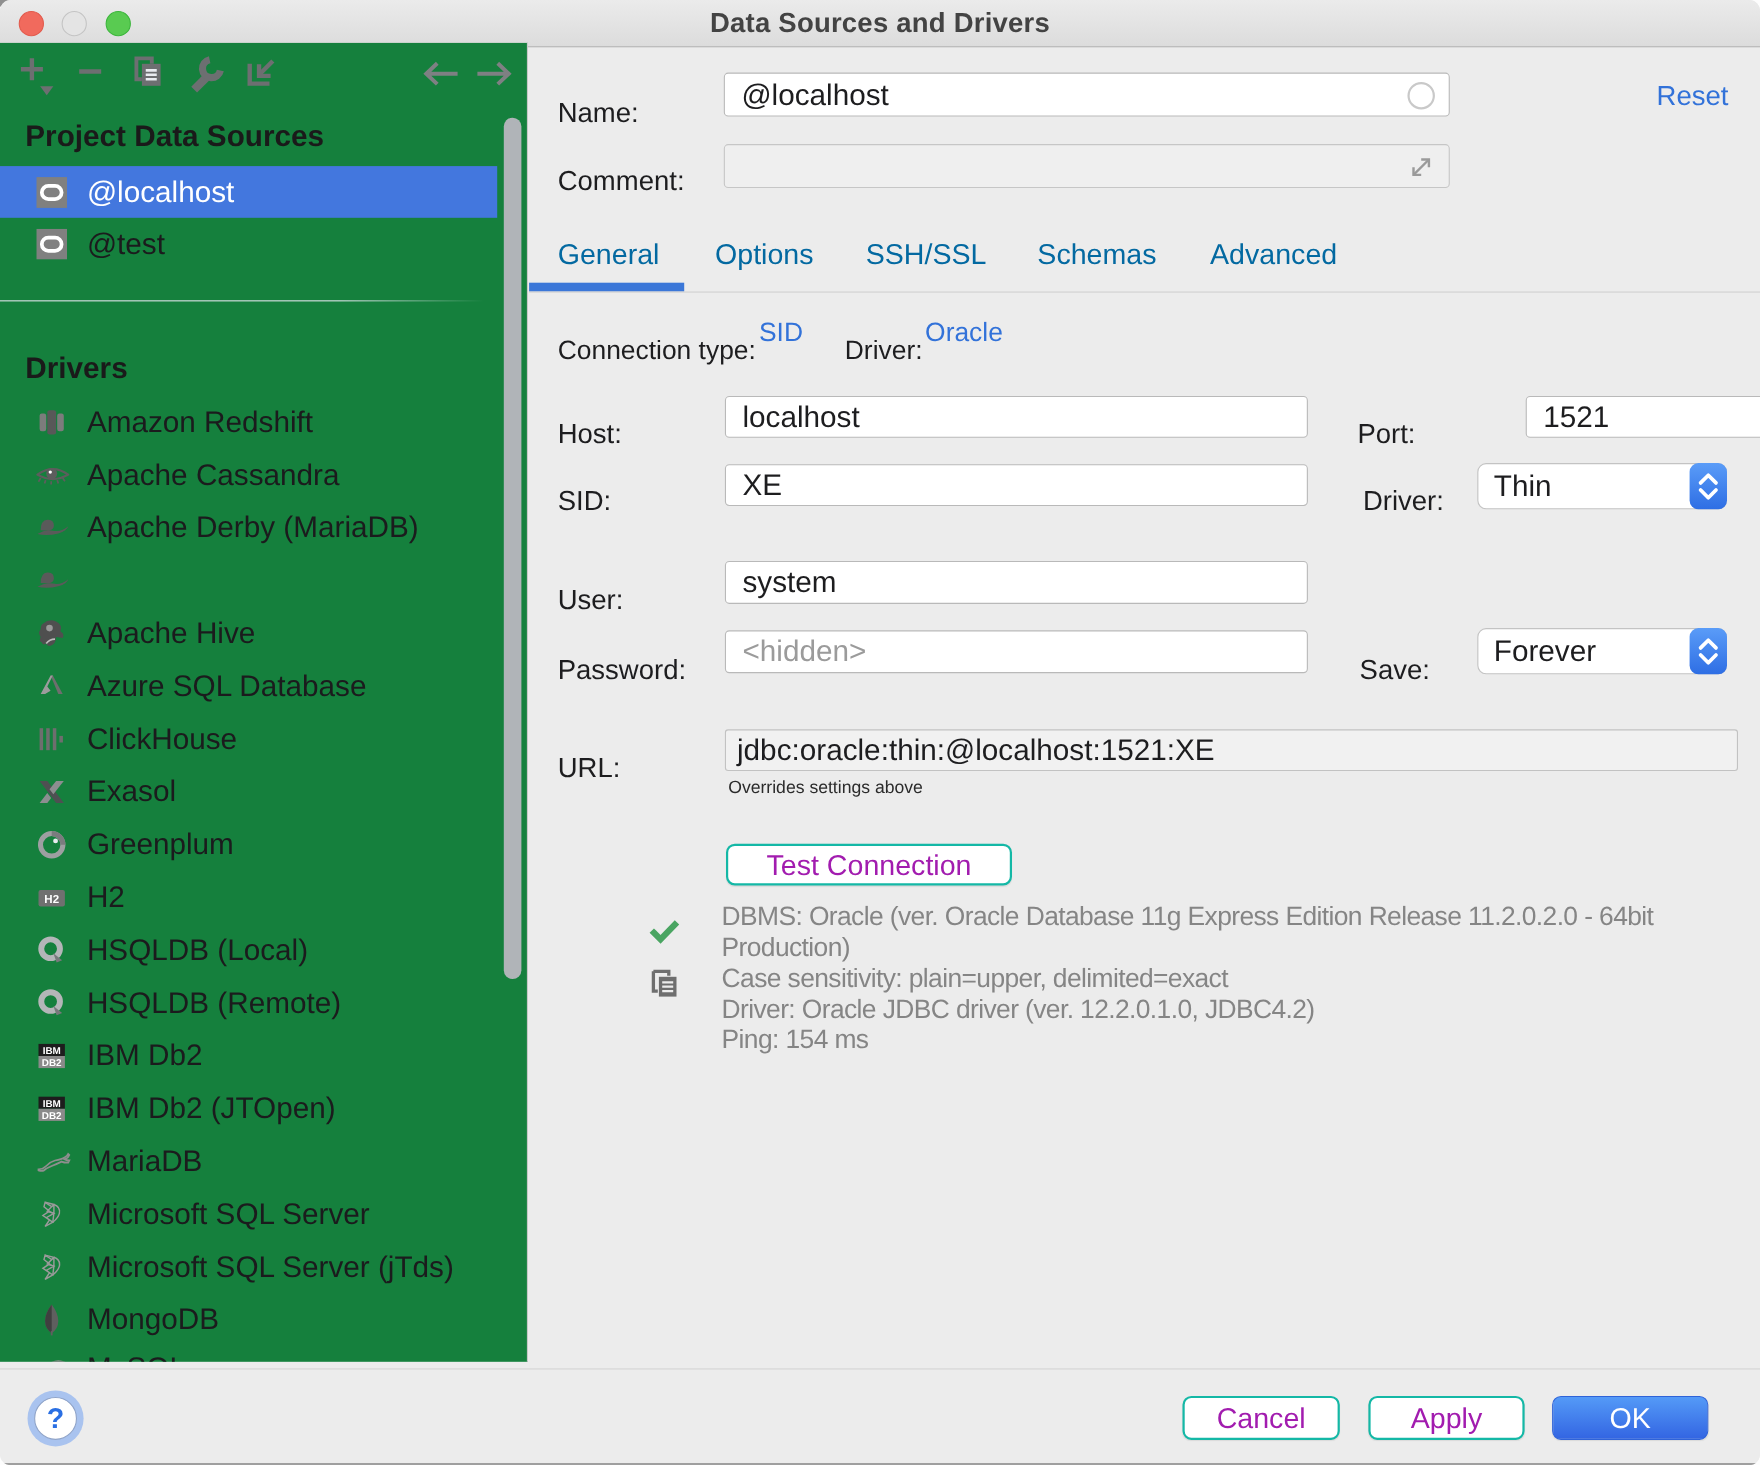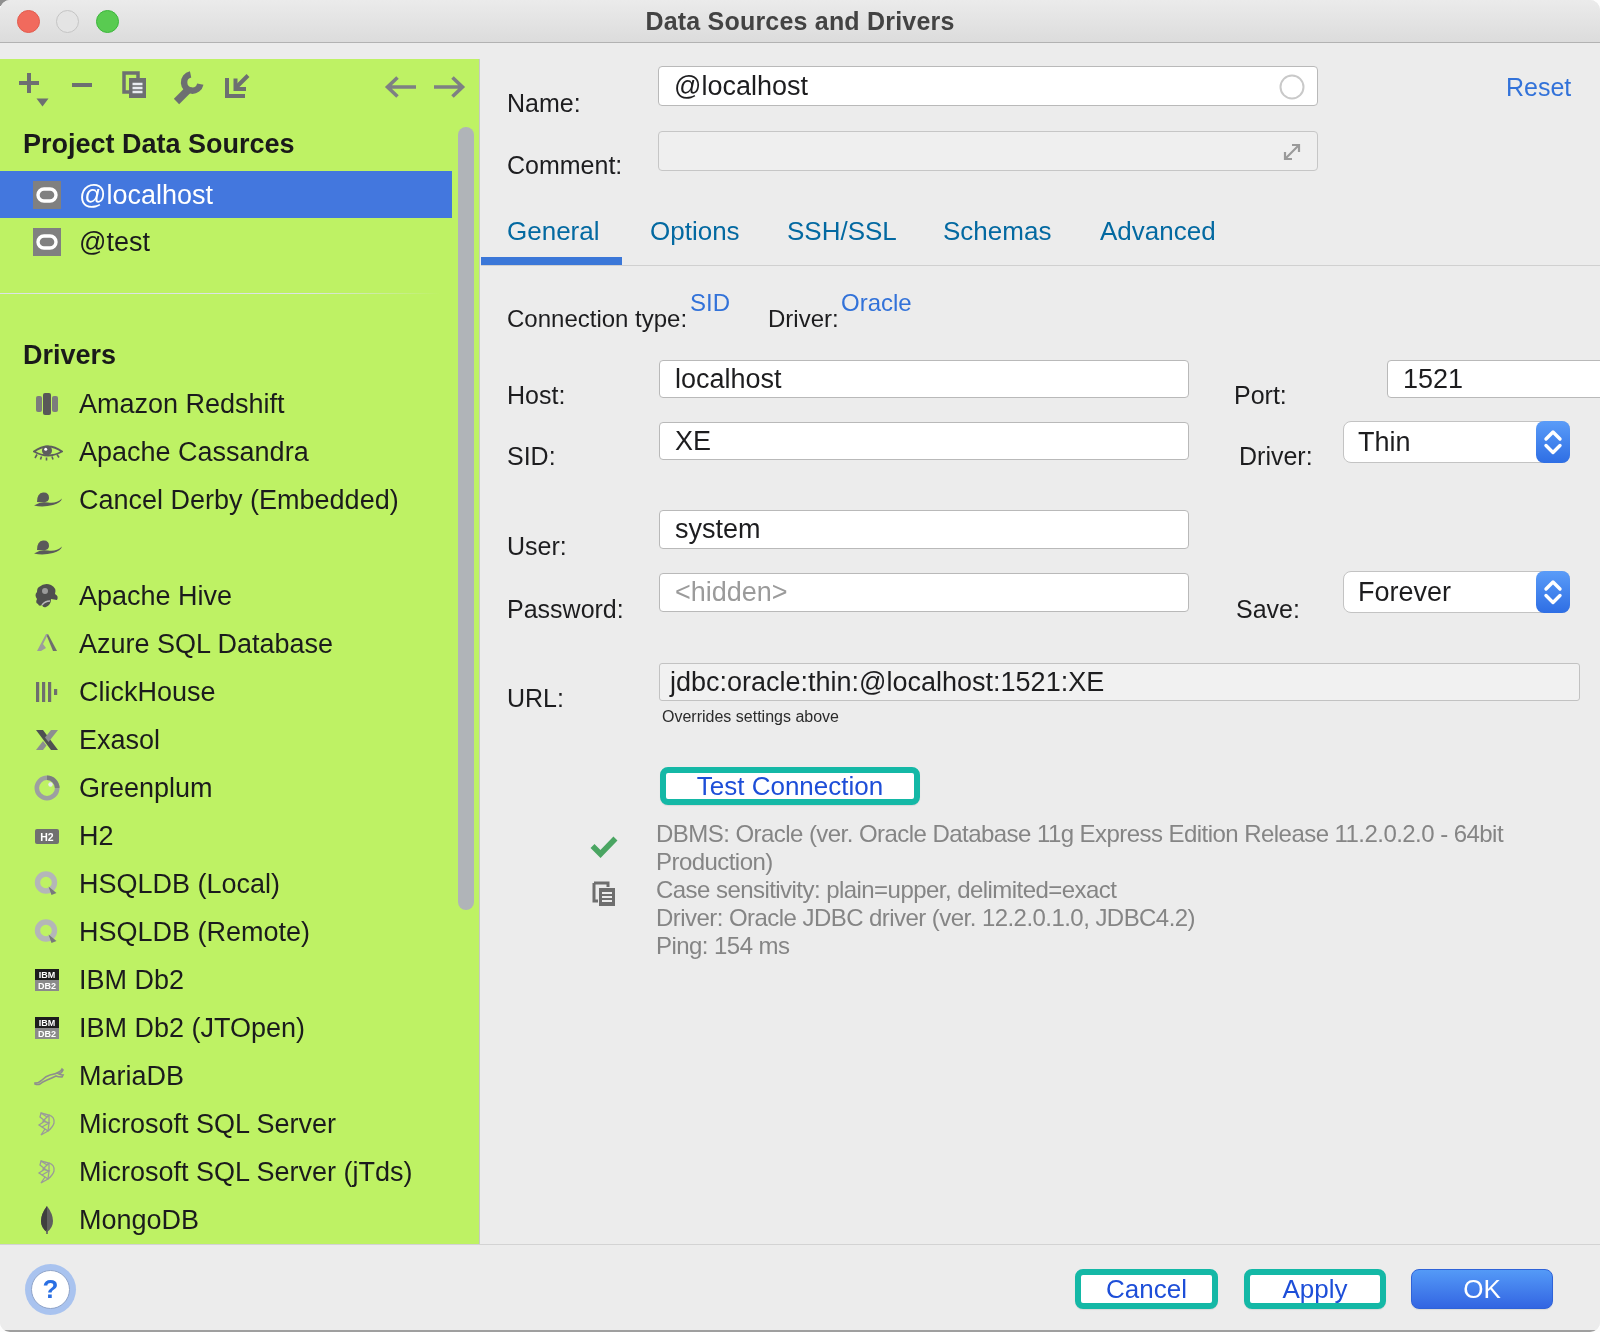--- a/index.html
+++ b/index.html
@@ -13,22 +13,22 @@
   #titlebar { position:absolute; left:0; top:0; width:1600px; height:43px;
     background:linear-gradient(#ebebeb,#dcdcdc); border-bottom:1px solid #b2b2b2; }
   #titlebar .title { position:absolute; left:0; top:7px; width:1600px; text-align:center;
     font-size:25px; font-weight:700; color:#434343; letter-spacing:0.2px; }
   .light { position:absolute; top:10px; width:23px; height:23px; border-radius:50%; }
   #light-red   { left:17px;  background:#f16a5d; border:1px solid #e25b4d; }
   #light-grey  { left:56px;  background:#e4e4e4; border:1px solid #c4c4c4; }
   #light-green { left:96px;  background:#59cb51; border:1px solid #3cb63c; }
 
   
-  #left { position:absolute; left:0; top:59px; width:480px; height:1199px;
-    background:#bef264; border-right:1px solid #c8c8c8; overflow:hidden; }
+  #left { position:absolute; left:0; top:39px; width:480px; height:1199px;
+    background:#15803d; border-right:1px solid #c8c8c8; overflow:hidden; }
   .lrow { position:absolute; left:0; width:452px; height:48px; }
   .lrow .txt { position:absolute; left:79px; top:50%; transform:translateY(-50%);
     font-size:27px; color:#1b1b1d; white-space:nowrap; }
   .lrow svg, .lrow .ic { position:absolute; left:33px; top:50%; transform:translateY(-50%); }
   .header { position:absolute; left:23px; font-size:27px; font-weight:700; color:#1a1a1a; }
   #scrollbar { position:absolute; left:458px; top:68px; width:16px; height:783px;
     background:#b0b4b8; border-radius:8px; }
 
   
   #right { position:absolute; left:481px; top:44px; width:1119px; height:1199px; background:#ececec; }
@@ -37,22 +37,22 @@
   .input { position:absolute; background:#ffffff; border:1px solid #b9b9b9; border-radius:4px;
     font-size:27px; color:#1d1d1f; display:flex; align-items:center; padding:0 15px; white-space:nowrap; }
   .tab { position:absolute; font-size:26px; line-height:30px; color:#0369a1; white-space:nowrap; }
 
   
   .combo { position:absolute; background:#fff; border:1px solid #c3c3c3; border-radius:8px;
     font-size:27px; color:#1d1d1f; display:flex; align-items:center; padding:0 14px; }
   .stepper { position:absolute; width:34px; border-radius:8px;
     background:linear-gradient(#5a9cf8,#2e6ee4); }
 
-  .btn { position:absolute; background:#fff; border:6px solid #14b8a6; border-radius:8px;
-    font-size:26px; color:#1d4ed8; display:flex; align-items:center; justify-content:center;
+  .btn { position:absolute; background:#fff; border:2px solid #14b8a6; border-radius:8px;
+    font-size:26px; color:#a21caf; display:flex; align-items:center; justify-content:center;
     box-shadow:0 1px 1px rgba(0,0,0,0.08); }
 
   
   #bottom { position:absolute; left:0; top:1244px; width:1600px; height:88px;
     background:#ececec; border-top:1px solid #d3d3d3; }
   #win-bottom-edge { position:absolute; left:0; top:1330px; width:1600px; height:2px; background:#9f9f9f; }
 </style>
 </head>
 <body>
 <div id="corner-patch"></div>
@@ -132,21 +132,21 @@
             <circle cx="12.7" cy="11.2" r="1.5" fill="#fff"></circle>
             <path d="M4 16.5 L2 20 M8.5 18.5 L7.5 21.5 M13.5 19.5 L13.5 22.5 M19 18.5 L20 21.5 M24 16.5 L26 19.5" stroke="#5d5d5d" stroke-width="1.6" fill="none"></path>
           </svg>
           <span class="txt">Apache Cassandra</span>
         </div>
     <div class="lrow" style="top:417px;">
           <svg class="ic" width="30" height="28" viewBox="0 0 30 28">
             <path d="M4 16 Q4 7 10 6.5 Q16 6 16 12 Q16 15.5 11 16.5 Z" fill="#5a5a5a"></path>
             <path d="M1 19.5 Q8 15 15 16.5 Q23 18 29 12.5 Q28 16.5 20 19 Q10 21.5 1 19.5 Z" fill="#5a5a5a"></path>
           </svg>
-          <span class="txt">Cancel Derby (Embedded)</span>
+          <span class="txt">Apache Derby (MariaDB)</span>
         </div>
     <div class="lrow" style="top:465px;">
           <svg class="ic" width="30" height="28" viewBox="0 0 30 28">
             <path d="M4 16 Q4 7 10 6.5 Q16 6 16 12 Q16 15.5 11 16.5 Z" fill="#5a5a5a"></path>
             <path d="M1 19.5 Q8 15 15 16.5 Q23 18 29 12.5 Q28 16.5 20 19 Q10 21.5 1 19.5 Z" fill="#5a5a5a"></path>
           </svg>
         </div>
     <div class="lrow" style="top:513px;">
           <svg class="ic" width="30" height="30" viewBox="0 0 30 30">
             <path d="M6 6 Q12 1 18 4 Q24 7 22 13 Q26 15 24 19 L18 18 Q18 24 13 26 Q10 27 9 24 Q6 26 5 23 Q2 22 4 18 Q1 14 4 11 Q4 7 6 6 Z" fill="#4f4f4f"></path>

